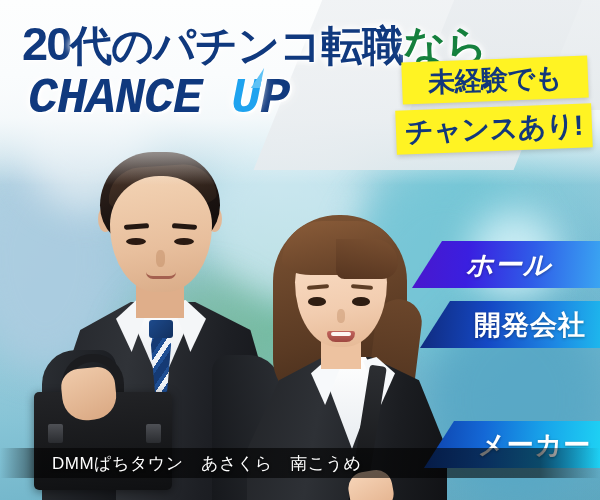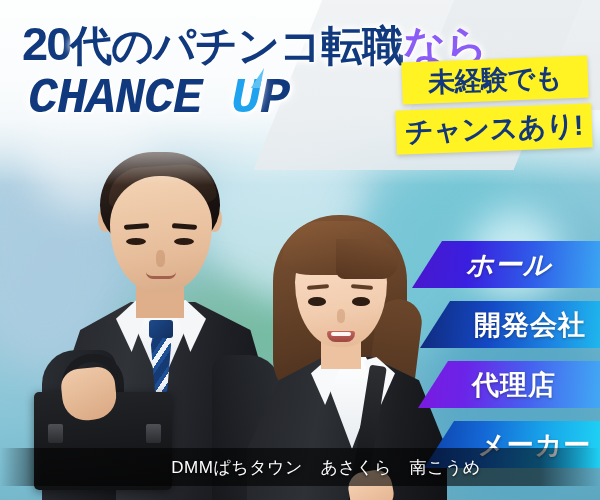--- a/index.html
+++ b/index.html
@@ -214,21 +214,21 @@
   }
 
   
   .headline {
     position:absolute; left:22px; top:16px;
     font-size:42px; font-weight:bold; letter-spacing:-1px;
     color:#10397e; white-space:nowrap;
     text-shadow:0 0 7px #fff, 0 0 7px #fff, 0 0 12px #fff, 1px 1px 0 #fff;
   }
   .headline .hl-num { font-size:47px; letter-spacing:-2px;text-align:right; }
-  .headline .hl-light { color:#8b5cf6; }
+  .headline .hl-light { color:#15803d; }
 
   .logo {
     position:absolute; left:28px; top:70px;
     font-size:50px; font-weight:bold; font-style:italic;
     letter-spacing:-1px; color:#10397e; white-space:nowrap;
     font-family:Liberation Mono, monospace;
     text-shadow:0 0 8px #fff, 0 0 8px #fff, 0 0 16px #fff, 2px 2px 0 rgba(255,255,255,.9);
   }
   .logo .up-u {
     color:#1fa3ef;
@@ -283,27 +283,26 @@
     background:linear-gradient(95deg,#4a17cc 0%, #3a1fe0 30%, #2f5ce8 64%, #3aa5f2 100%);font-style:italic; }
   .cat-3 { left:420px; top:301px; width:192px;
     background:linear-gradient(95deg,#102a7c 0%, #1448c4 36%, #1d86e3 70%, #1ec3ef 100%);text-align:right; }
   .cat-4 { left:418px; top:361px; width:182px;
     background:linear-gradient(95deg,#7a1ae0 0%, #6b24e8 26%, #4660ef 60%, #41a9f4 100%); }
   .cat-5 { left:424px; top:421px; width:176px;
     background:linear-gradient(95deg,#0d3fa8 0%, #1468d6 34%, #18a5ea 68%, #1ed2f4 100%); }
 
   
   .credit {
-    position:absolute; left:0; top:448px; width:600px; height:38px;
+    position:absolute; left:0; top:448px; width:600px; height:30px;
     background:linear-gradient(90deg, rgba(0,0,0,0) 0%, rgba(0,0,0,.55) 7%, rgba(0,0,0,.62) 50%, rgba(0,0,0,.55) 90%, rgba(0,0,0,0) 100%);
     display:flex; align-items:center;
     padding-left:52px;
     color:#ffffff; font-size:17px; letter-spacing:.5px;
     text-shadow:0 1px 3px rgba(0,0,0,.8);
-    justify-content:center;
   }
   .credit span { white-space:pre; }
 </style>
 </head>
 <body>
 
 <div id="banner">
 
   <div class="bg-base"></div>
   <div class="bg-blur-shape bs1"></div>
@@ -371,20 +370,19 @@
 
   <div class="headline"><span class="hl-num">20</span><span>代のパチンコ転職</span><span class="hl-light">なら</span></div>
 
   <div class="logo"><span>CHANCE</span> <span class="up-u">U</span><span>P</span></div>
 
   <div class="badge badge-1">未経験でも</div>
   <div class="badge badge-2">チャンスあり!</div>
 
   <div class="cat cat-2">ホール</div>
   <div class="cat cat-3">開発会社</div>
-  <div class="cat cat-4">代理店</div>
   <div class="cat cat-5">メーカー</div>
 
   <div class="credit">
     <span>DMMぱちタウン　あさくら　南こうめ</span>
   </div>
 
 </div>
 
 </body></html>

